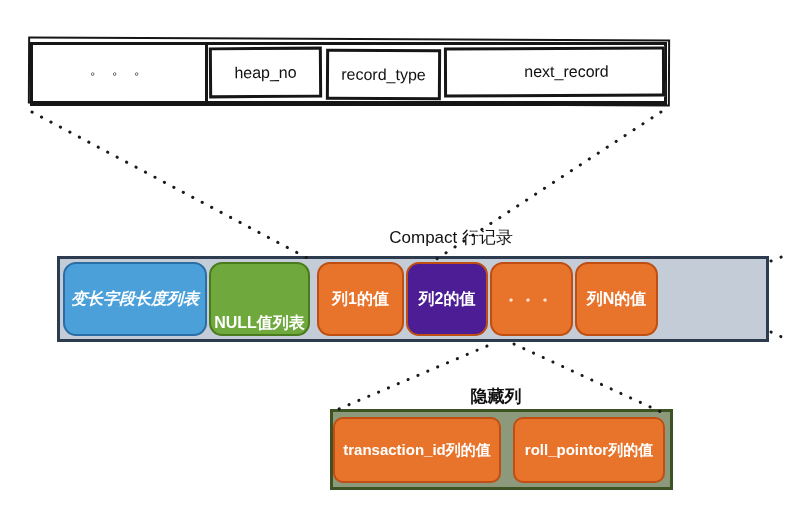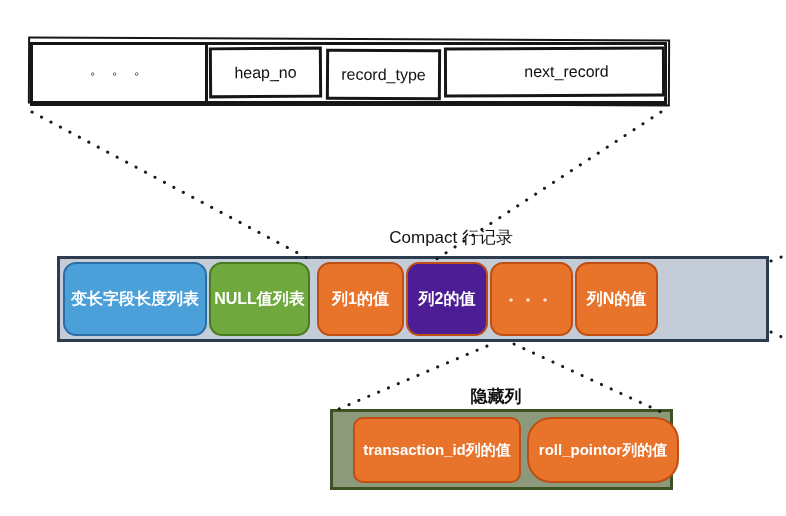--- a/index.html
+++ b/index.html
@@ -41,22 +41,22 @@
   .compact-bar {
     position:absolute; left:57px; top:256px; width:712px; height:86px;
     border:3px solid #2c3b4e; background:#c4cdd7;
     display:flex; align-items:flex-start; padding-top:3px; z-index:3;
   }
   .seg {
     height:74px; border:2px solid; border-radius:13px; flex:0 0 auto;
     display:flex; align-items:center; justify-content:center;
     color:#fff; font-weight:bold; font-size:16px; white-space:nowrap; overflow:hidden;
   }
-  .seg-1 { margin-left:3px; width:144px; font-size:16px; }
-  .seg-2 { margin-left:2px; width:101px; }
+  .seg-1 { margin-left:3px; width:144px; font-size:16px;font-style:italic; }
+  .seg-2 { margin-left:2px; width:101px;align-items:flex-end; }
   .seg-3 { margin-left:3px; width:105px; }
   .seg-4 { margin-left:7px; width:87px; }
   .seg-5 { margin-left:2px; width:82px; }
   .seg-6 { margin-left:2px; width:83px; }
   .seg-7 { margin-left:2px; width:83px; }
   .seg-6 span { font-size:12px; letter-spacing:5px; padding-left:5px; transform:translateY(-3px); }
   
   .hidden-title {
     position:absolute; left:413px; top:385px; width:166px; text-align:center;
     font-size:17px; z-index:4;font-weight:bold;
@@ -64,22 +64,22 @@
   .hidden-bar {
     position:absolute; left:330px; top:409px; width:343px; height:81px;
     border:3px solid #3d5324; background:#8c9a7b;
     display:flex; align-items:flex-start; padding-top:5px; z-index:3;
   }
   .hseg {
     height:66px; border:2px solid; border-radius:10px; flex:0 0 auto;
     display:flex; align-items:center; justify-content:center;
     color:#fff; font-weight:bold; font-size:15px; white-space:nowrap;
   }
-  .hseg-1 { margin-left:20px; width:168px; }
-  .hseg-2 { margin-left:6px; width:152px;border-radius:24px; }
+  .hseg-1 { margin-left:0; width:168px; }
+  .hseg-2 { margin-left:12px; width:152px; }
 </style>
 </head>
 <body>
 
 <div class="canvas">
 
   <svg class="lines" viewBox="0 0 786 516">
     <path d="M32 112 L309 259" style="stroke: rgb(26, 26, 26);"></path>
     <path d="M661 112 L429 264" style="stroke: rgb(26, 26, 26);"></path>
     <path d="M487 346 L334 411" style="stroke: rgb(26, 26, 26);"></path>

